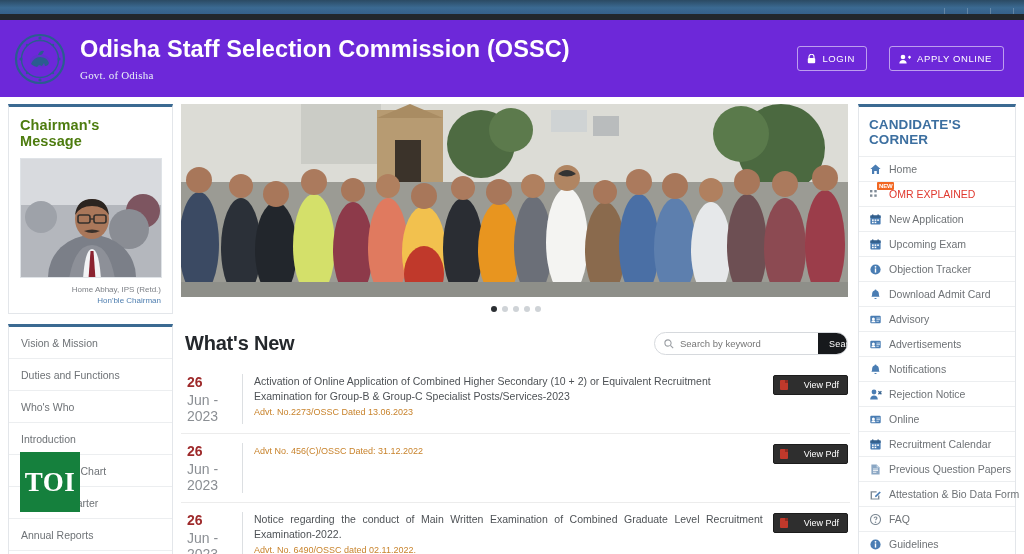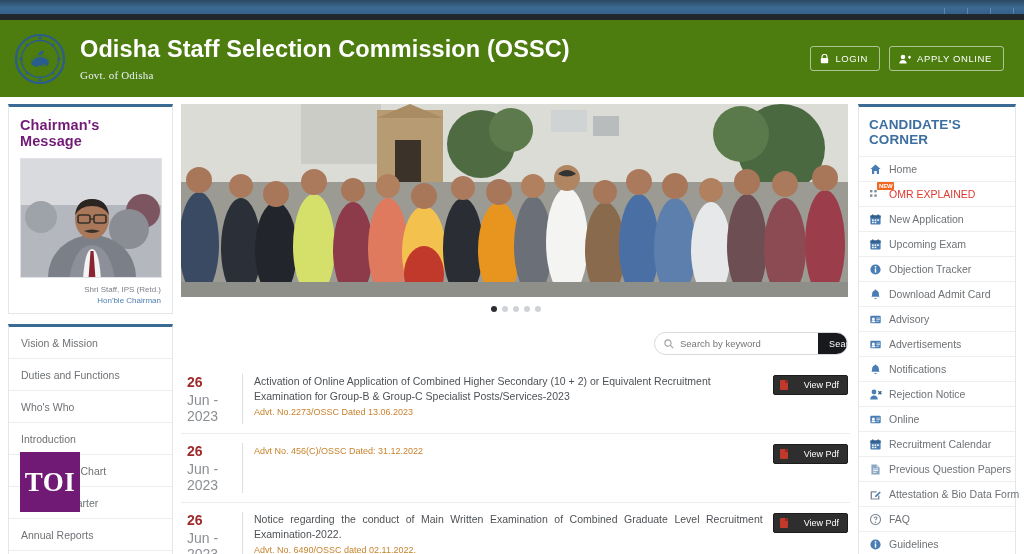--- a/index.html
+++ b/index.html
@@ -19,35 +19,35 @@
   .topbar-seps { position: absolute; top: 8px; right: 10px; display: flex; gap: 22px; }
   .topbar-seps i { display: block; width: 1px; height: 6px; background: rgba(255,255,255,.22); }
   .topbar-dark {
     position: absolute; top: 14px; left: 0; width: 1024px; height: 6px;
     background: #22272c;
   }
 
   
   .header {
     position: absolute; top: 20px; left: 0; width: 1024px; height: 77px;
-    background: #4d7c0f;
+    background: #6d28d9;
     display: flex; align-items: center;
   }
   .emblem-wrap { margin-left: 14px; width: 52px; height: 56px; flex: none; }
   .emblem { width: 52px; height: 56px; display:block; }
   .brand { margin-left: 14px; }
   .brand-title {
     font-size: 23.5px; font-weight: bold; color: #ffffff;
     letter-spacing: .1px; line-height: 1.15; white-space: nowrap;
   }
   .brand-sub {
     font-family: "Liberation Serif", serif;
     font-size: 11px; color: #e8f0f7; margin-top: 5px; letter-spacing: .2px;
   }
-  .header-actions { margin-left: auto; margin-right: 20px; display: flex; gap: 9px; }
+  .header-actions { margin-left: auto; margin-right: 20px; display: flex; gap: 22px; }
   .hbtn {
     border: 1px solid rgba(255,255,255,.55);
     color: #fff; background: transparent;
     font-size: 9.5px; letter-spacing: .6px;
     padding: 6px 11px 6px 9px; border-radius: 3px;
     display: flex; align-items: center; gap: 6px; cursor: pointer;
     white-space: nowrap;
   }
   .hbtn svg { display:block; }
 
@@ -56,42 +56,42 @@
 
   .card {
     background: #fff;
     border: 1px solid #e3e6ea;
     border-top: 3px solid #3b6a92;
   }
 
   
   .col-left { position: absolute; left: 8px; top: 0; width: 165px; }
   .chair-card { padding: 10px 11px 8px 11px; }
-  .chair-title { font-size: 14.5px; color: #701a75; font-weight: bold; letter-spacing: .1px; }
+  .chair-title { font-size: 14.5px; color: #4d7c0f; font-weight: bold; letter-spacing: .1px; }
   .chair-photo {
     margin-top: 9px; width: 142px; height: 120px;
     border: 1px solid #dfe3e7; overflow: hidden; position: relative;
     background: #b9bcc2;
   }
   .chair-photo svg { display:block; width:142px; height:120px; }
   .chair-name { margin-top: 6px; text-align: right; font-size: 8px; color: #7d8086; line-height: 1.45; }
   .chair-role { text-align: right; font-size: 8px; color: #4f7fb0; }
 
   .menu-card { margin-top: 10px; }
   .menu-item {
     font-size: 10.5px; color: #6e7276; padding: 10px 12px 9px 12px;
     border-bottom: 1px solid #eceef0; cursor: pointer; white-space: nowrap;
     overflow: hidden; text-overflow: ellipsis;
   }
   .menu-item:last-child { border-bottom: none; }
 
   
   .toi {
     position: absolute; left: 20px; top: 452px; width: 60px; height: 60px;
-    background: #701a75; display: flex; align-items: center; justify-content: center;
+    background: #15803d; display: flex; align-items: center; justify-content: center;
     z-index: 40;
   }
   .toi span {
     font-family: "Liberation Serif", serif; font-weight: bold;
     color: #fff; font-size: 27px; letter-spacing: .5px; line-height: 1;
   }
 
   
   .col-mid { position: absolute; left: 181px; top: 0; width: 669px; }
   .carousel { position: relative; }
@@ -237,21 +237,21 @@
             <path d="M62 120 q2-30 9-30 q7 0 9 30z" fill="#f2f3f5"></path>
             <path d="M69.5 92 l3 0 l2 28 l-3.5 3 l-3.5-3z" fill="#8c2330"></path>
             <ellipse cx="71" cy="60" rx="17" ry="20" fill="#a9775a"></ellipse>
             <path d="M54 56 q2-16 17-16 q15 0 17 16 q-5-9-17-9 q-12 0-17 9z" fill="#2b2420"></path>
             <rect x="57" y="56" width="12" height="8" rx="2" fill="none" stroke="#35302c" stroke-width="1.6"></rect>
             <rect x="73" y="56" width="12" height="8" rx="2" fill="none" stroke="#35302c" stroke-width="1.6"></rect>
             <path d="M69 60h4" stroke="#35302c" stroke-width="1.4"></path>
             <path d="M63 72 q8-3 16 0 q-8 4-16 0z" fill="#3a302a"></path>
           </svg>
         </div>
-        <div class="chair-name">Shri Staff, IPS (Retd.)</div>
+        <div class="chair-name">Home Abhay, IPS (Retd.)</div>
         <div class="chair-role">Hon'ble Chairman</div>
       </div>
 
       <div class="card menu-card">
         <div class="menu-item">Vision &amp; Mission</div>
         <div class="menu-item">Duties and Functions</div>
         <div class="menu-item">Who's Who</div>
         <div class="menu-item">Introduction</div>
         <div class="menu-item">Incumbency Chart</div>
         <div class="menu-item">Citizen's Charter</div>
@@ -323,20 +323,21 @@
           <span class="dot active"></span>
           <span class="dot"></span>
           <span class="dot"></span>
           <span class="dot"></span>
           <span class="dot"></span>
         </div>
       </div>
 
       <div class="whatsnew">
         <div class="wn-head">
+          <div class="wn-title">What's New</div>
           <div class="search-wrap">
             <span>
               <svg width="10" height="10" viewBox="0 0 10 10">
                   <circle cx="4" cy="4" r="3.1" fill="none" stroke="#9a9ea3" stroke-width="1.1"></circle>
                   <path d="M6.4 6.4 L9.2 9.2" stroke="#9a9ea3" stroke-width="1.1"></path>
                 </svg>
             </span>
             <input class="search-input" type="text" placeholder="Search by keyword" style="">
             <button class="search-btn">Search</button>
           </div>

